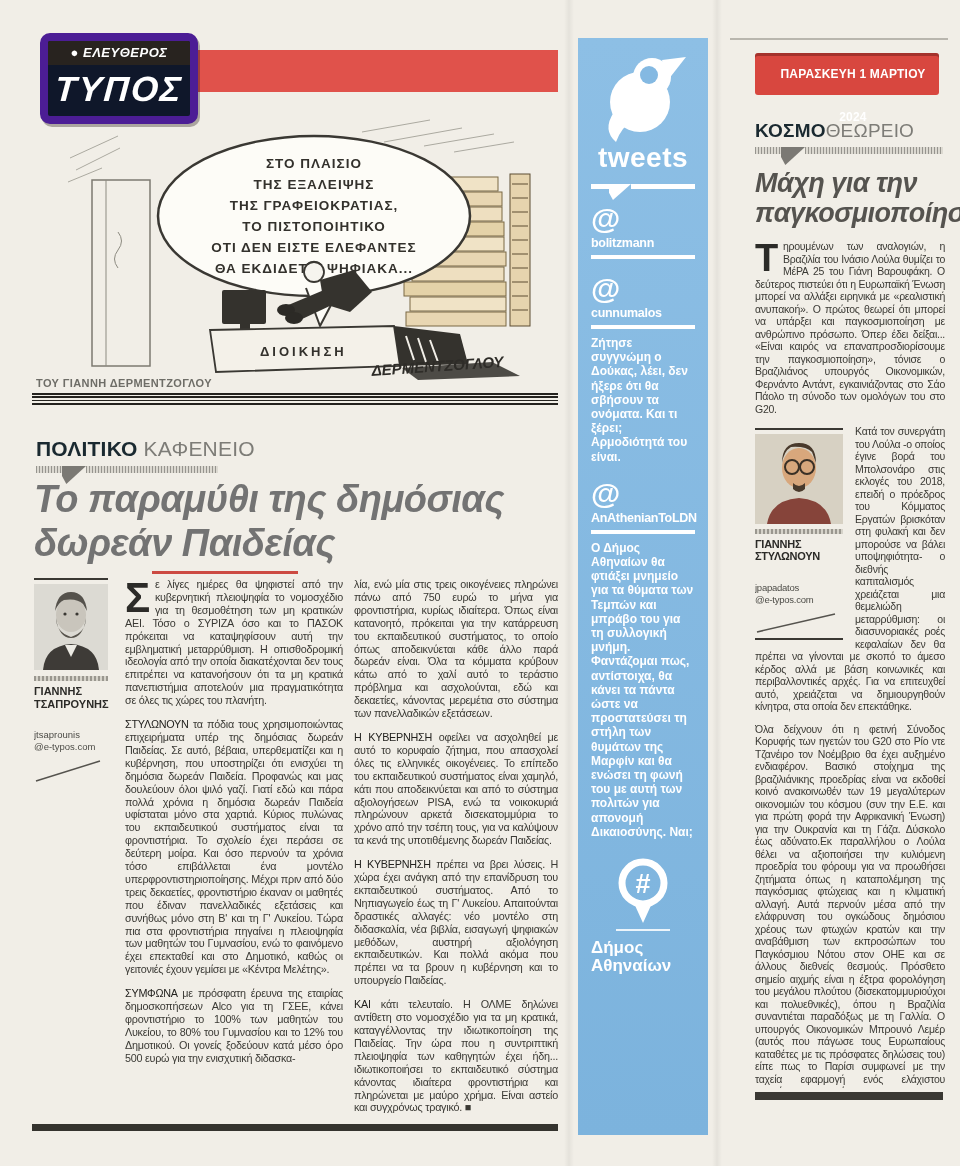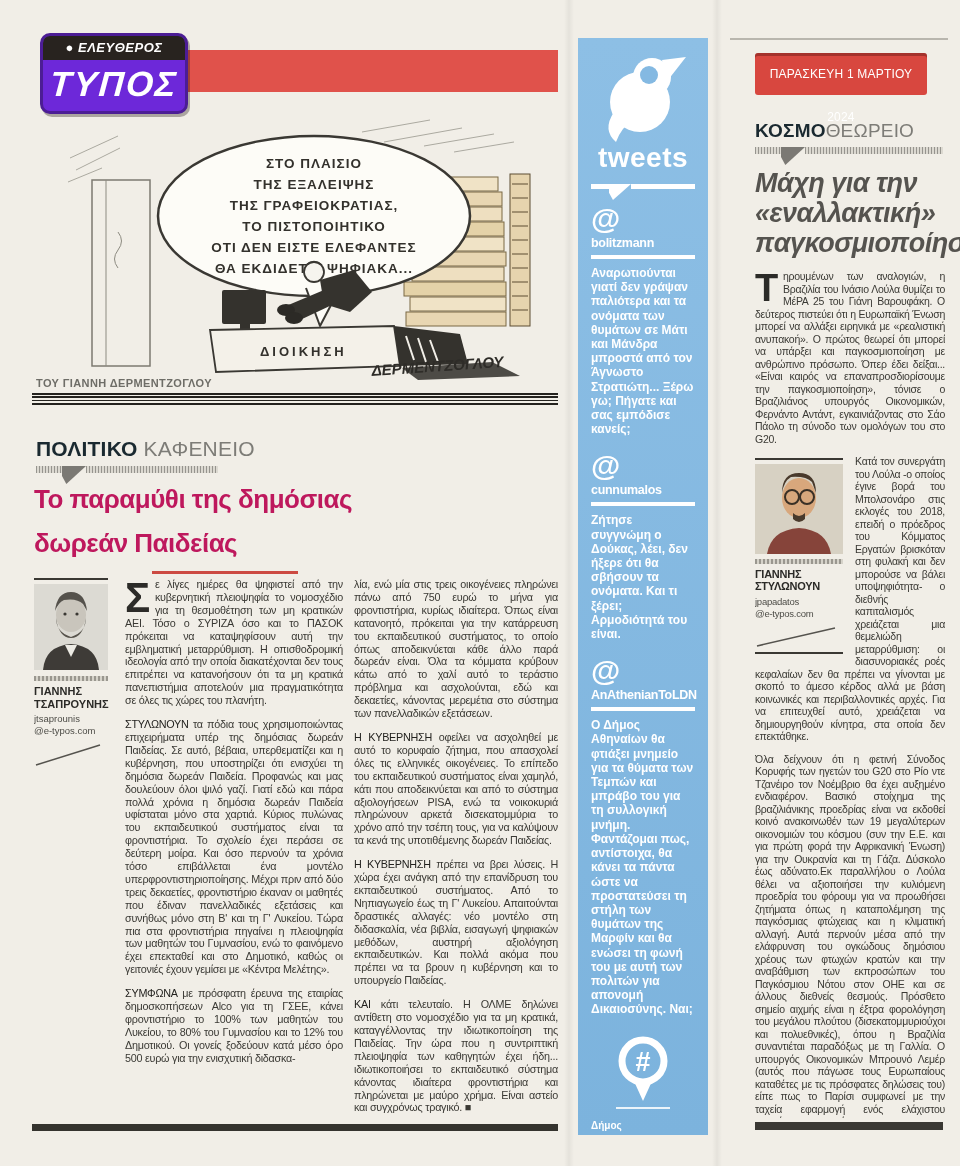--- a/index.html
+++ b/index.html
@@ -7,21 +7,21 @@
     position:relative; width:960px; height:1166px; margin:0 auto;
     background:#f1eee7; overflow:hidden;
     font-family:"Liberation Sans", sans-serif; color:#3a3934;
   }
   .fold { position:absolute; top:0; width:10px; height:100%;
     background:linear-gradient(90deg, rgba(0,0,0,0), rgba(0,0,0,.05), rgba(0,0,0,0)); }
 
   
   .masthead-bar { position:absolute; left:44px; top:50px; width:514px; height:42px; background:#e0524b; }
   .logo-box { position:absolute; left:40px; top:33px; width:142px; height:75px;
-    background:#6d28d9; border:3px solid #4c1d95; border-radius:10px;
+    background:#0f172a; border:8px solid #4c1d95; border-radius:10px;
     box-shadow:2px 3px 0 rgba(40,30,25,.35); overflow:hidden; }
   .logo-top { height:24px; background:#28231f; color:#fff; font-style:italic; font-weight:700;
     font-size:13px; text-align:center; line-height:24px; letter-spacing:.5px; }
   .logo-main { color:#fff; font-weight:900; font-style:italic; font-size:35px; text-align:center;
     line-height:48px; letter-spacing:2px; transform:skewX(-4deg); }
 
   
   .cartoon { position:absolute; left:62px; top:114px; width:480px; height:266px; }
   .cartoon-credit { position:absolute; left:36px; top:377px; font-size:11px; font-weight:700;
     color:#6e6d67; letter-spacing:.4px; }
@@ -36,32 +36,32 @@
   .orn { position:relative; height:7px; margin-top:5px; }
   .orn .seg { position:absolute; top:0; height:7px;
     background:repeating-linear-gradient(90deg,#96948e 0 1px,#dcd9d1 1px 3px); }
   .orn .s1 { left:0; width:28px; }
   .orn .s2 { left:50px; right:0; }
   .orn .notch { position:absolute; left:26px; top:0; width:24px; height:18px; background:#7b7974;
     clip-path:polygon(0 0,100% 0,18% 100%,0 55%); }
   #left-section { position:absolute; left:36px; top:437px; width:182px; }
 
   
-  #left-title { position:absolute; left:34px; top:477px; width:526px; 
-    font-weight:800; font-size:26px; line-height:44px; color:#be185d; letter-spacing:-.5px; }
+  #left-title { position:absolute; left:34px; top:477px; width:526px; font-style:italic;
+    font-weight:800; font-size:38px; line-height:44px; color:#737373; letter-spacing:-.5px; }
   .red-underline { position:absolute; left:152px; top:571px; width:146px; height:3px; background:#cc4a42; }
 
   #left-body { position:absolute; left:34px; top:578px; width:524px; height:546px;
     display:flex; gap:11px; overflow:hidden; }
   .author-card { flex:0 0 80px; width:80px; }
   .a-rule { border-top:2px solid #3a3833; width:74px; margin-bottom:4px; }
   .a-strip { width:74px; height:5px; margin:2px 0 4px;
     background:repeating-linear-gradient(90deg,#9a978f 0 2px,#d6d3ca 2px 4px); }
   .a-name { font-size:11px; font-weight:700; color:#2b2a27; line-height:1.15; }
-  .a-mail { font-size:9.5px; color:#4d4c47; margin-top:3px; line-height:1.25; }
+  .a-mail { font-size:9.5px; color:#4d4c47; margin-top:19px; line-height:1.25; }
   .a-diag { margin-top:6px; display:block; }
   .a-rule-b { border-top:2px solid #3a3833; width:74px; margin-top:4px; }
 
   .body-col { font-size:10.8px; line-height:12.9px; text-align:justify; color:#3a3934; letter-spacing:-.25px; }
   .body-col.c1 { flex:0 0 218px; }
   .body-col.c2 { flex:1 1 auto; }
   .body-col p { margin:0 0 11px; }
   .lead { font-weight:400; color:#23221f; }
   .lead:not(:empty)::after { content:" "; }
   .dropcap { float:left; font-size:42px; line-height:33px; font-weight:900; color:#2c2b28;
@@ -79,28 +79,28 @@
   .worn .ws2 { position:absolute; left:40px; right:0; height:5px; background:#fff; }
   .worn .wn  { position:absolute; left:18px; top:0; width:22px; height:16px; background:#fff;
     clip-path:polygon(0 0,100% 0,18% 100%,0 55%); }
   .tweet { margin-top:16px; }
   .tw-at { font-size:30px; font-weight:700; line-height:28px; }
   .tw-handle { font-size:12.5px; font-weight:800; letter-spacing:-.3px; margin-top:3px; }
   .tw-rule { height:4px; background:#fff; margin:5px 0 7px; }
   .tw-text { font-size:12px; font-weight:700; line-height:14.2px; }
   .pin { display:block; margin:18px auto 0; }
   .pin-rule { width:54px; height:2px; background:rgba(255,255,255,.85); margin:2px auto 0; }
-  .tw-footer { font-size:10px; font-weight:800; line-height:18px; margin-top:8px; }
+  .tw-footer { font-size:17px; font-weight:800; line-height:18px; margin-top:8px; }
 
   
   #right { position:absolute; left:730px; top:38px; width:218px; }
   .r-hairline { height:2px; background:#b9b6ae; }
   .datebox { margin:13px 0 0 25px; width:172px; height:42px; background:#d8473f; border-radius:3px;
-    box-shadow:inset 0 3px 0 rgba(70,12,9,.35); color:#fff; font-size:12px; font-weight:400;
-    text-align:center; line-height:43px; letter-spacing:.2px; }
+    box-shadow:inset 0 3px 0 rgba(70,12,9,.35); color:#fff; font-size:12px; font-weight:700;
+    text-align:center; line-height:43px; letter-spacing:.2px;padding-left:12px; }
   #right-section { margin:25px 0 0 25px; width:188px; }
   .r-title { margin:14px 0 0 25px; font-style:italic; font-weight:700; font-size:27px;
     line-height:30px; color:#55534f; letter-spacing:-.5px; }
   .r-body { margin:12px 0 0 25px; width:190px; height:848px; overflow:hidden;
     font-size:10.5px; line-height:12.5px; text-align:justify; letter-spacing:-.25px; color:#3a3934; }
   .r-body p { margin:0 0 10px; }
   .dropcap.sm { font-size:38px; line-height:31px; }
   .author-card2 { float:left; width:92px; margin:3px 8px 2px 0; }
   .author-card2 .a-rule, .author-card2 .a-rule-b, .author-card2 .a-strip { width:88px; }
   .bar-right { margin:4px 0 0 25px; width:188px; height:8px; background:#3a3833; }
@@ -247,21 +247,20 @@
     <div class="worn">
       <div class="ws1"></div>
         <div class="ws2"></div>
         <div class="wn"></div>
     </div>
 
     <div class="tweet">
       <div class="tw-at">@</div>
       <div class="tw-handle">bolitzmann</div>
       <div class="tw-rule"></div>
-      <div class="tw-text">Αναρωτιούνται γιατί δεν γράψαν παλιότερα και τα ονόματα των θυμάτων σε Μάτι και Μάνδρα μπροστά από τον Άγνωστο Στρατιώτη... Ξέρω γω; Πήγατε και σας εμπόδισε κανείς;</div>
     </div>
     <div class="tweet">
       <div class="tw-at">@</div>
       <div class="tw-handle">cunnumalos</div>
       <div class="tw-rule"></div>
       <div class="tw-text">Ζήτησε συγγνώμη ο Δούκας, λέει, δεν ήξερε ότι θα σβήσουν τα ονόματα. Και τι ξέρει; Αρμοδιότητά του είναι.</div>
     </div>
     <div class="tweet">
       <div class="tw-at">@</div>
       <div class="tw-handle">AnAthenianToLDN</div>
@@ -291,21 +290,20 @@
       </div>
       <div class="orn">
         <div class="seg s1"></div>
           <div class="seg s2"></div>
           <div class="notch"></div>
       </div>
     </div>
 
     <div class="r-title">
       <div>Μάχη για την</div>
-      <div>«εναλλακτική»</div>
       <div>παγκοσμιοποίηση</div>
     </div>
 
     <div class="r-body">
       <p><span class="dropcap sm">Τ</span><span>ηρουμένων των αναλογιών, η Βραζιλία του Ινάσιο Λούλα θυμίζει το ΜέΡΑ 25 του Γιάνη Βαρουφάκη. Ο δεύτερος πιστεύει ότι η Ευρωπαϊκή Ένωση μπορεί να αλλάξει ειρηνικά με «ρεαλιστική ανυπακοή». Ο πρώτος θεωρεί ότι μπορεί να υπάρξει και παγκοσμιοποίηση με ανθρώπινο πρόσωπο. Όπερ έδει δείξαι... «Είναι καιρός να επαναπροσδιορίσουμε την παγκοσμιοποίηση», τόνισε ο Βραζιλιάνος υπουργός Οικονομικών, Φερνάντο Αντάντ, εγκαινιάζοντας στο Σάο Πάολο τη σύνοδο των ομολόγων του στο G20.</span></p>
       <div class="author-card2">
         <div class="a-rule"></div>
         <svg width="88" height="90" viewBox="0 0 88 90">
           <rect width="88" height="90" fill="#d7d1c3"></rect>
           <ellipse cx="44" cy="34" rx="17" ry="20" fill="#d8a77c"></ellipse>

